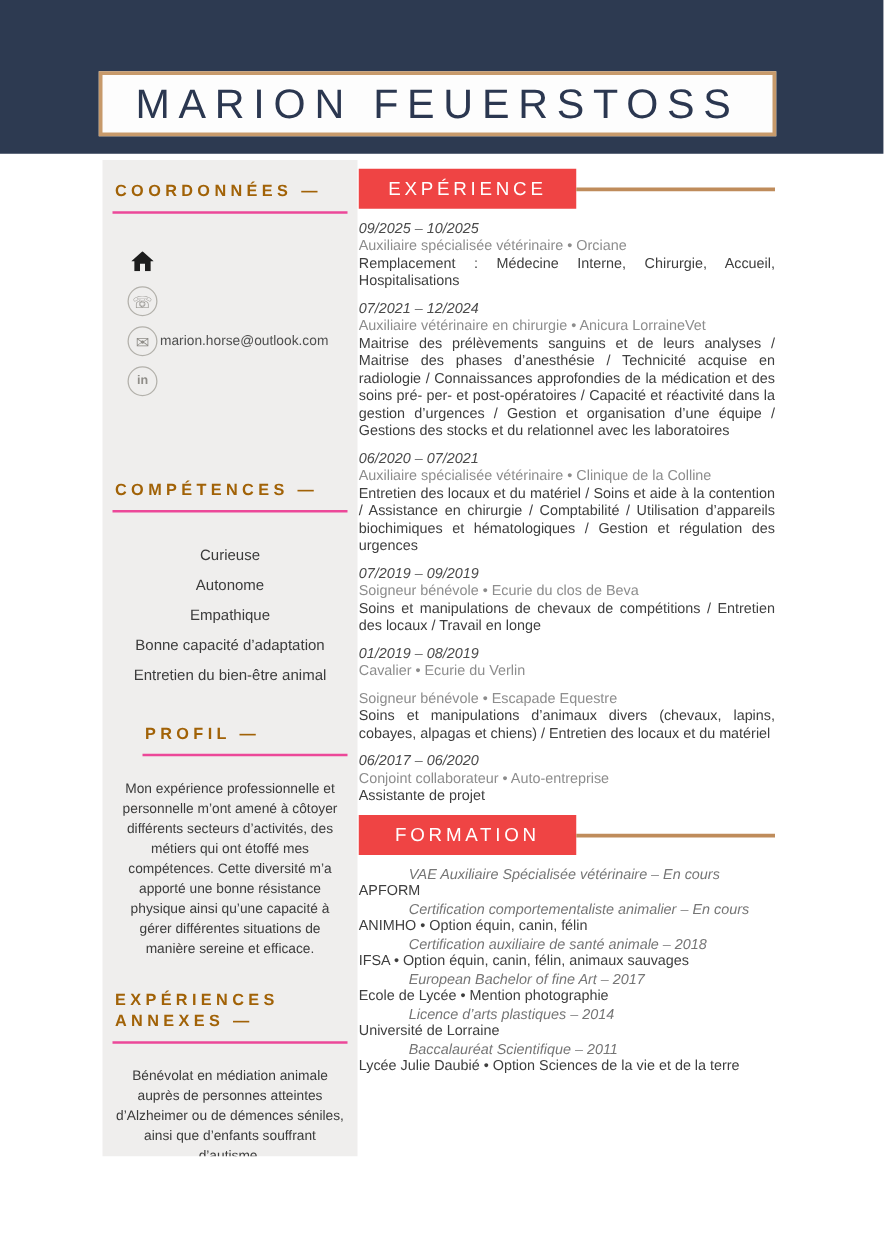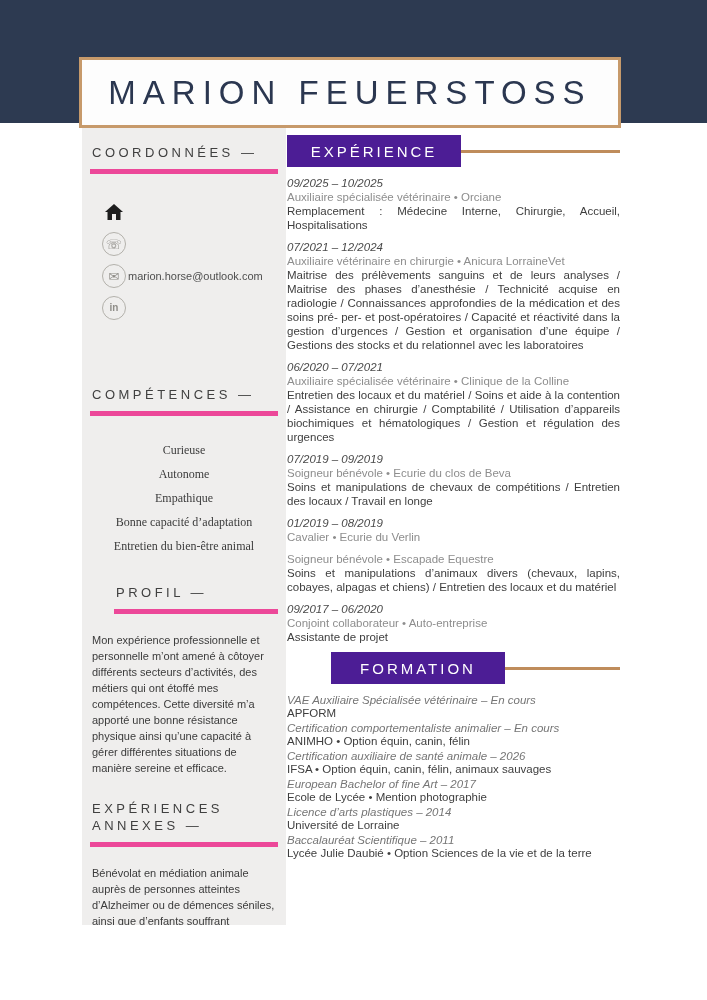--- a/index.html
+++ b/index.html
@@ -6,78 +6,78 @@
   html,body { background:#ffffff; }
   body { font-family:"Liberation Sans", sans-serif; }
   .page {
     position:relative; width:707px; height:1000px; margin:0 auto;
     background:#ffffff; overflow:hidden;
   }
 
   
   .topband { position:absolute; left:0; top:0; width:707px; height:123px; background:#2d3a51; }
   .nameplate {
-    position:absolute; left:79px; top:57px; width:542px; height:71px;
+    position:absolute; left:79px; top:57px; width:542px; height:52px;
     background:#fdfdfd; border:3px solid #c79a6b; padding:3px;
     display:flex; align-items:center; justify-content:center;
   }
   .nameplate-inner {
     width:100%; height:100%; display:flex; align-items:center; justify-content:center;
     font-size:33px; letter-spacing:7px; color:#2b3750; font-weight:400; white-space:nowrap;
   }
 
   
   .sidebar {
     position:absolute; left:82px; top:128px; width:204px; height:797px;
     background:#efeeed; padding:16px 8px 10px 8px; overflow:hidden;
   }
   .side-heading {
-    font-size:13px; font-weight:normal; letter-spacing:3.5px; color:#404040;
-    border-bottom:5px solid #ec4899; padding:0 2px 8px 2px; line-height:17px;
+    font-size:13px; font-weight:bold; letter-spacing:3.5px; color:#a16207;
+    border-bottom:2px solid #ec4899; padding:0 2px 8px 2px; line-height:17px;
   }
   .contacts { margin:26px 0 0 12px; }
   .contact-row { display:flex; align-items:center; margin-bottom:8px; min-height:24px; }
   .ring {
     width:24px; height:24px; border:1px solid #b3b1ab; border-radius:50%;
     display:flex; align-items:center; justify-content:center; flex:none;
     color:#8f8d88; font-size:13px; line-height:1;
   }
   .home-ic { width:24px; height:24px; display:flex; align-items:center; justify-content:center; flex:none; }
   .contact-text { margin-left:2px; font-size:11px; color:#4f4f4f; }
   .li-glyph { font-size:10px; font-weight:bold; letter-spacing:0; }
 
   .mt-comp { margin-top:66px; }
   .comp-list { list-style:none; margin-top:22px; text-align:center; }
-  .comp-list li { font-size:12px; color:#3b3b3b; line-height:24px;font-family:Liberation Serif, serif; }
+  .comp-list li { font-size:12px; color:#3b3b3b; line-height:24px; }
 
   .mt-profil { margin-top:26px;margin-left:24px; }
-  .side-par { margin-top:18px; font-size:11px; line-height:16px; color:#3b3b3b; padding:0 2px; }
+  .side-par { margin-top:18px; text-align:center; font-size:11px; line-height:16px; color:#3b3b3b; padding:0 2px; }
 
   .mt-annex { margin-top:24px; }
 
   
   .main { position:absolute; left:287px; top:135px; width:333px; }
   .sec-header { display:flex; align-items:center; }
   .sec-box {
-    background:#4c1d95; color:#ffffff; width:174px; height:32px; flex:none;
+    background:#ef4444; color:#ffffff; width:174px; height:32px; flex:none;
     display:flex; align-items:center; justify-content:center;
     font-size:15px; letter-spacing:3px; font-weight:400;
   }
   .sec-line { flex:1; height:3px; background:#bf8c5b; }
 
   .xp-entries { margin-top:9px; }
   .xp-entry { margin-bottom:8px; }
   .xp-date { font-size:11.5px; font-style:italic; color:#4a4a4a; line-height:14px; }
   .xp-sub  { font-size:11.5px; color:#8d8d8d; line-height:14px; }
   .xp-desc { font-size:11.5px; color:#3e3e3e; line-height:14px; text-align:justify; }
 
-  .fo-header { margin-top:6px;padding-left:44px; }
+  .fo-header { margin-top:6px; }
   .fo-entries { margin-top:10px; }
   .fo-entry { margin-bottom:2px; }
-  .fo-title { font-size:11.5px; font-style:italic; color:#757575; line-height:13px; }
+  .fo-title { font-size:11.5px; font-style:italic; color:#757575; line-height:13px;padding-left:40px; }
   .fo-school { font-size:11.5px; color:#3e3e3e; line-height:13px; }
 </style>
 </head>
 <body>
 
 <div class="page">
 
   <div class="topband"></div>
   <div class="nameplate">
     <div class="nameplate-inner">MARION FEUERSTOSS</div>
@@ -157,42 +157,42 @@
         </div>
         <div class="xp-entry">
           <div class="xp-date">01/2019 – 08/2019</div>
           <div class="xp-sub">Cavalier • Ecurie du Verlin</div>
         </div>
         <div class="xp-entry">
           <div class="xp-sub">Soigneur bénévole • Escapade Equestre</div>
           <div class="xp-desc">Soins et manipulations d’animaux divers (chevaux, lapins, cobayes, alpagas et chiens) / Entretien des locaux et du matériel</div>
         </div>
         <div class="xp-entry">
-          <div class="xp-date">09/2017 – 06/2020</div>
+          <div class="xp-date">06/2017 – 06/2020</div>
           <div class="xp-sub">Conjoint collaborateur • Auto-entreprise</div>
           <div class="xp-desc">Assistante de projet</div>
         </div>
       </div>
 
     <div class="sec-header fo-header">
       <div class="sec-box">FORMATION</div>
       <div class="sec-line"></div>
     </div>
 
     <div class="fo-entries" id="fo-entries">
         <div class="fo-entry">
           <div class="fo-title">VAE Auxiliaire Spécialisée vétérinaire – En cours</div>
           <div class="fo-school">APFORM</div>
         </div>
         <div class="fo-entry">
           <div class="fo-title">Certification comportementaliste animalier – En cours</div>
           <div class="fo-school">ANIMHO • Option équin, canin, félin</div>
         </div>
         <div class="fo-entry">
-          <div class="fo-title">Certification auxiliaire de santé animale – 2026</div>
+          <div class="fo-title">Certification auxiliaire de santé animale – 2018</div>
           <div class="fo-school">IFSA • Option équin, canin, félin, animaux sauvages</div>
         </div>
         <div class="fo-entry">
           <div class="fo-title">European Bachelor of fine Art – 2017</div>
           <div class="fo-school">Ecole de Lycée • Mention photographie</div>
         </div>
         <div class="fo-entry">
           <div class="fo-title">Licence d’arts plastiques – 2014</div>
           <div class="fo-school">Université de Lorraine</div>
         </div>

